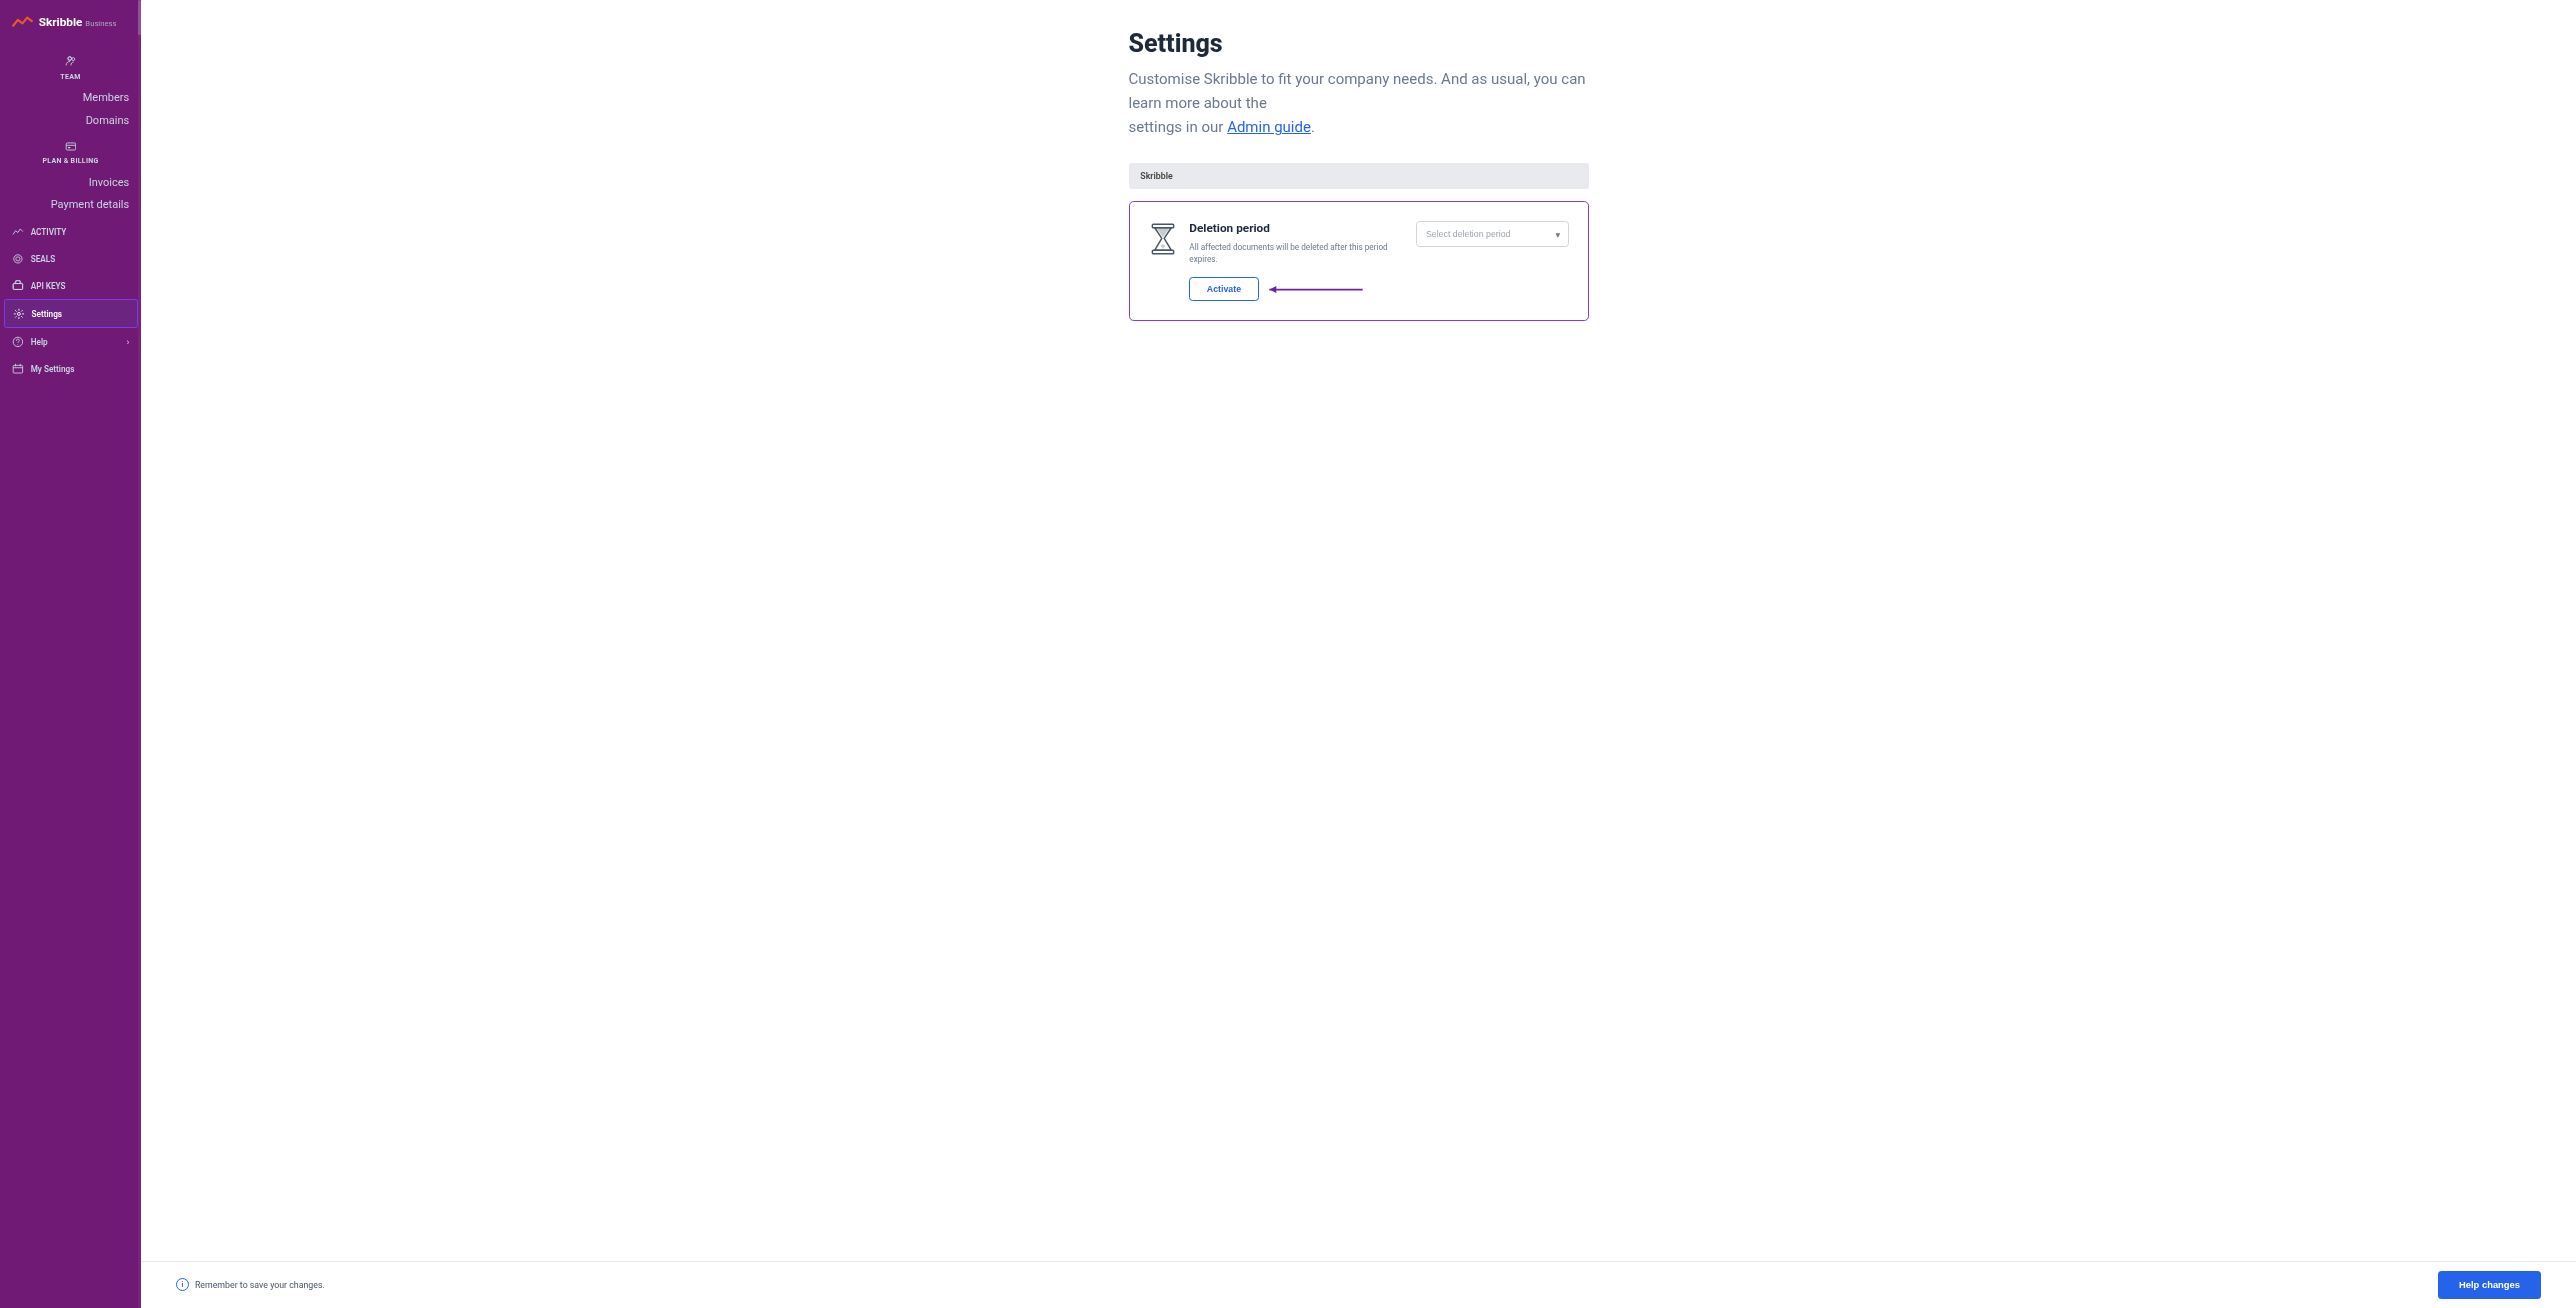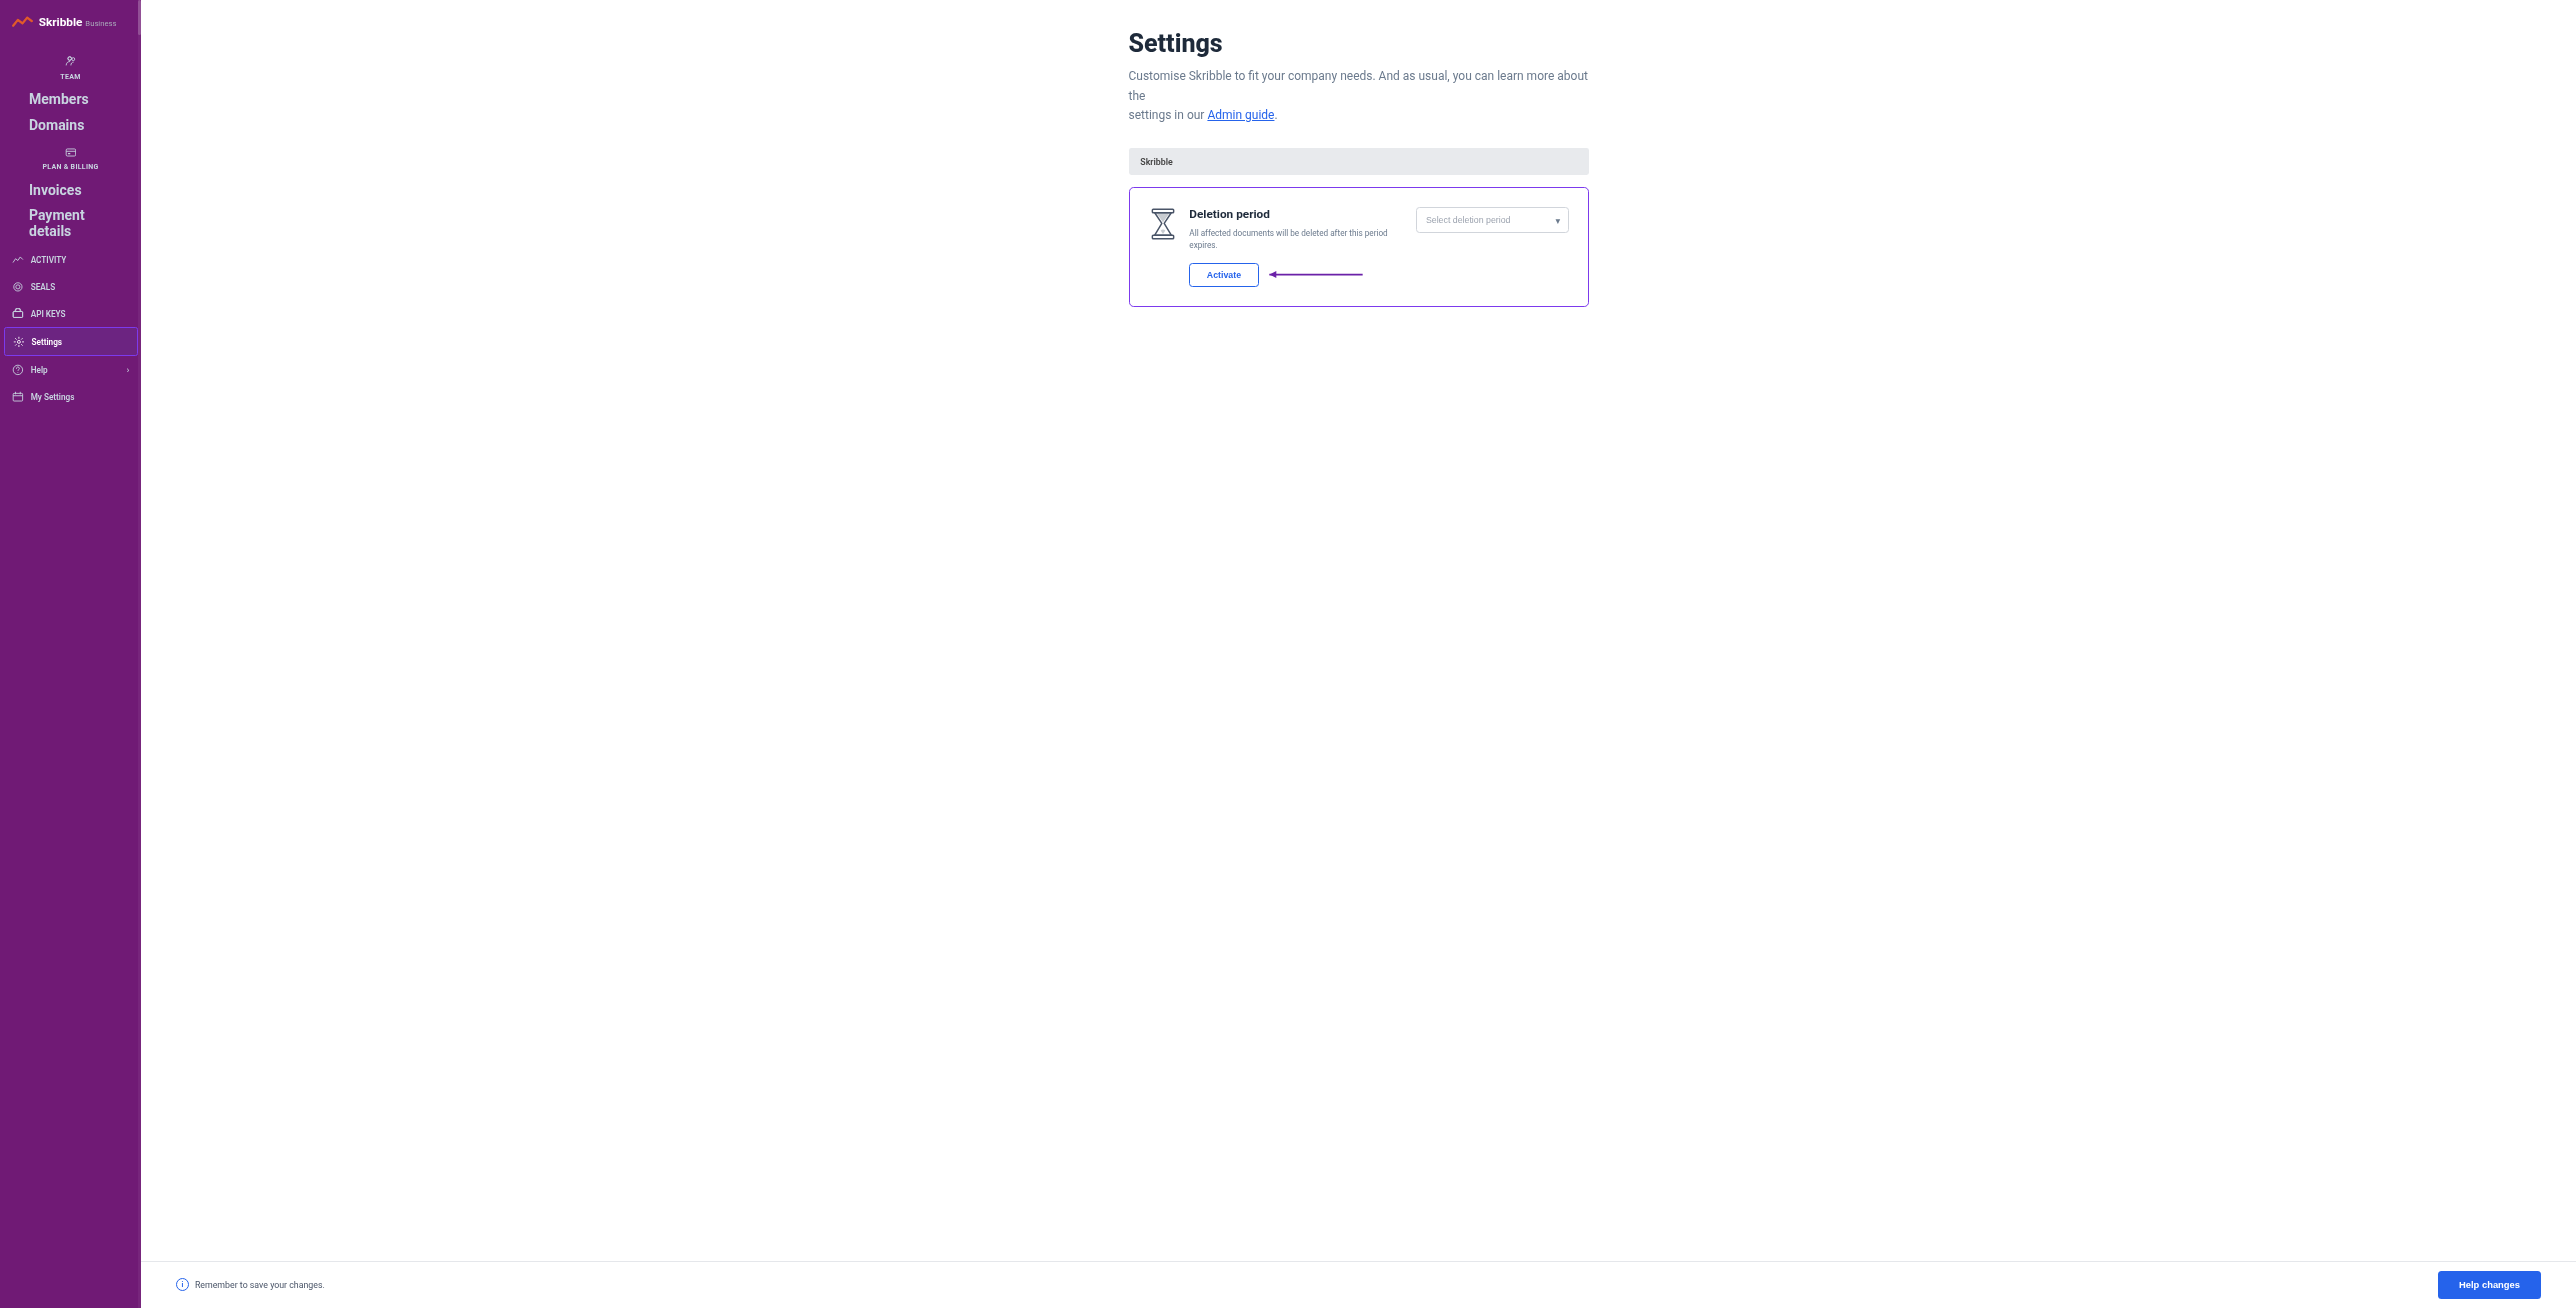--- a/index.html
+++ b/index.html
@@ -79,23 +79,24 @@
       width: 11.8px;
       height: 11.8px;
       display: flex;
       align-items: center;
       justify-content: center;
     }
 
     .nav-sub-item {
       padding: 4.7px 11.8px 4.7px 29px;
       color: #c8d4e0;
-      font-size: 14px;
-      font-weight: 700;
+      font-size: 11px;
+      font-weight: 400;
       cursor: pointer;
+      text-align: right;
     }
 
     .nav-single-item {
       display: flex;
       align-items: center;
       gap: 5.9px;
       padding: 7px 11.8px;
       color: #c8d4e0;
       font-size: 8.2px;
       font-weight: 600;
@@ -158,21 +159,21 @@
     }
 
     .page-title {
       font-size: 25px;
       font-weight: 800;
       color: #1e2a3a;
       margin-bottom: 9.4px;
     }
 
     .page-description {
-      font-size: 12px;
+      font-size: 15px;
       color: #6b7a8d;
       line-height: 1.6;
       margin-bottom: 23.5px;
     }
 
     .page-description a {
       color: #2563eb;
       text-decoration: underline;
     }
 

